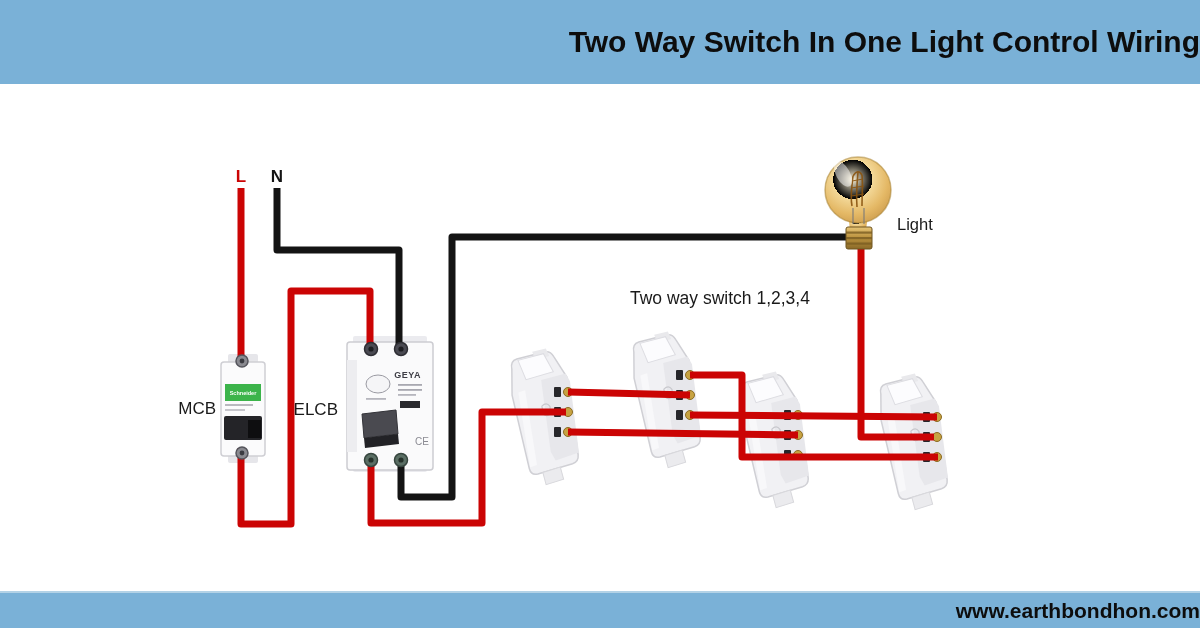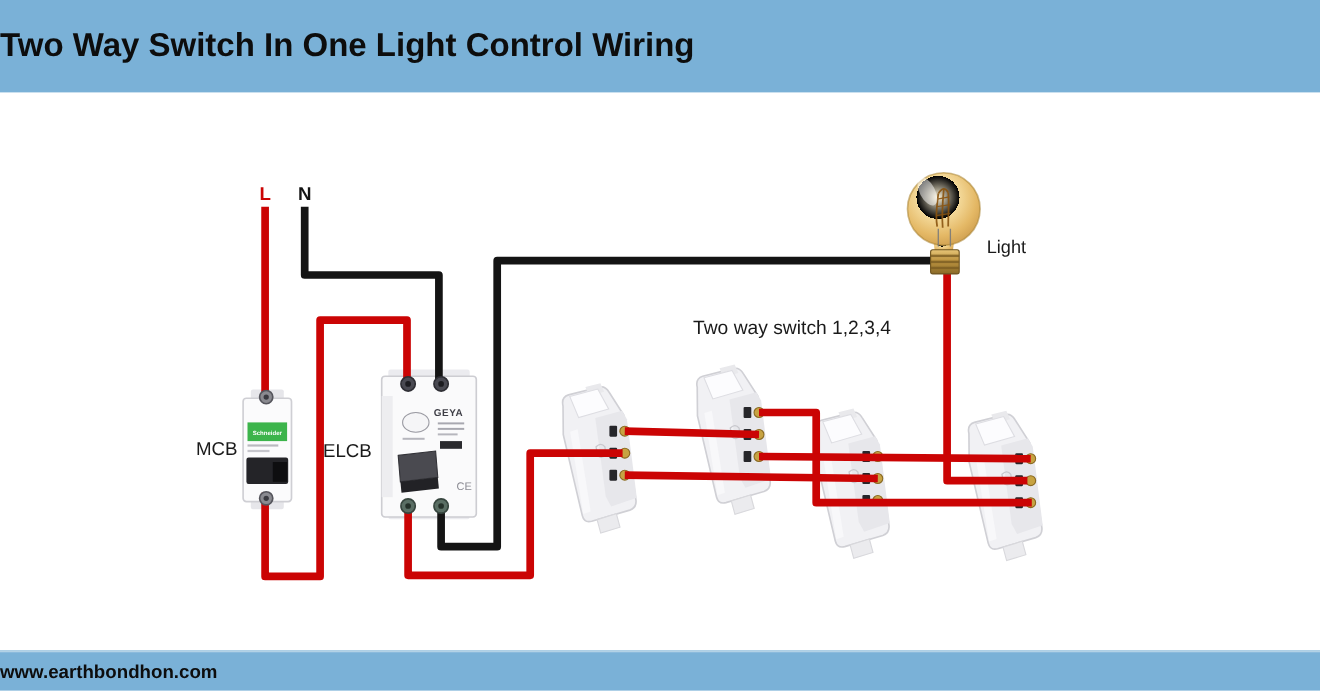--- a/index.html
+++ b/index.html
@@ -2,29 +2,29 @@
 <html><head>
 <meta charset="utf-8">
 <style>
   html,body{margin:0;padding:0;}
   body{
     width:1200px;height:628px;position:relative;overflow:hidden;
     background:#ffffff;font-family:"Liberation Sans",sans-serif;
   }
   .banner{
     position:absolute;left:0;width:100%;background:#7ab1d7;
-    display:flex;align-items:center;justify-content:flex-start;z-index:5;
+    display:flex;align-items:center;justify-content:flex-end;z-index:5;
   }
   .banner.top{top:0;height:84px;}
   .banner.bottom{bottom:0;height:35px;border-top:2px solid #b3d2e6;}
   .title{
     font-size:30px;font-weight:bold;color:#0d0d0d;letter-spacing:0px;
   }
   .site{
-    font-size:17px;font-weight:bold;color:#0d0d0d;
+    font-size:21px;font-weight:bold;color:#0d0d0d;
   }
   svg.diagram{position:absolute;left:0;top:0;z-index:1;}
   svg polyline{fill:none;stroke-linejoin:round;stroke-linecap:butt;}
   text{font-family:"Liberation Sans",sans-serif;}
 </style>
 </head>
 <body>
 
 <div class="banner top">
   <div class="title">Two Way Switch In One Light Control Wiring</div>

